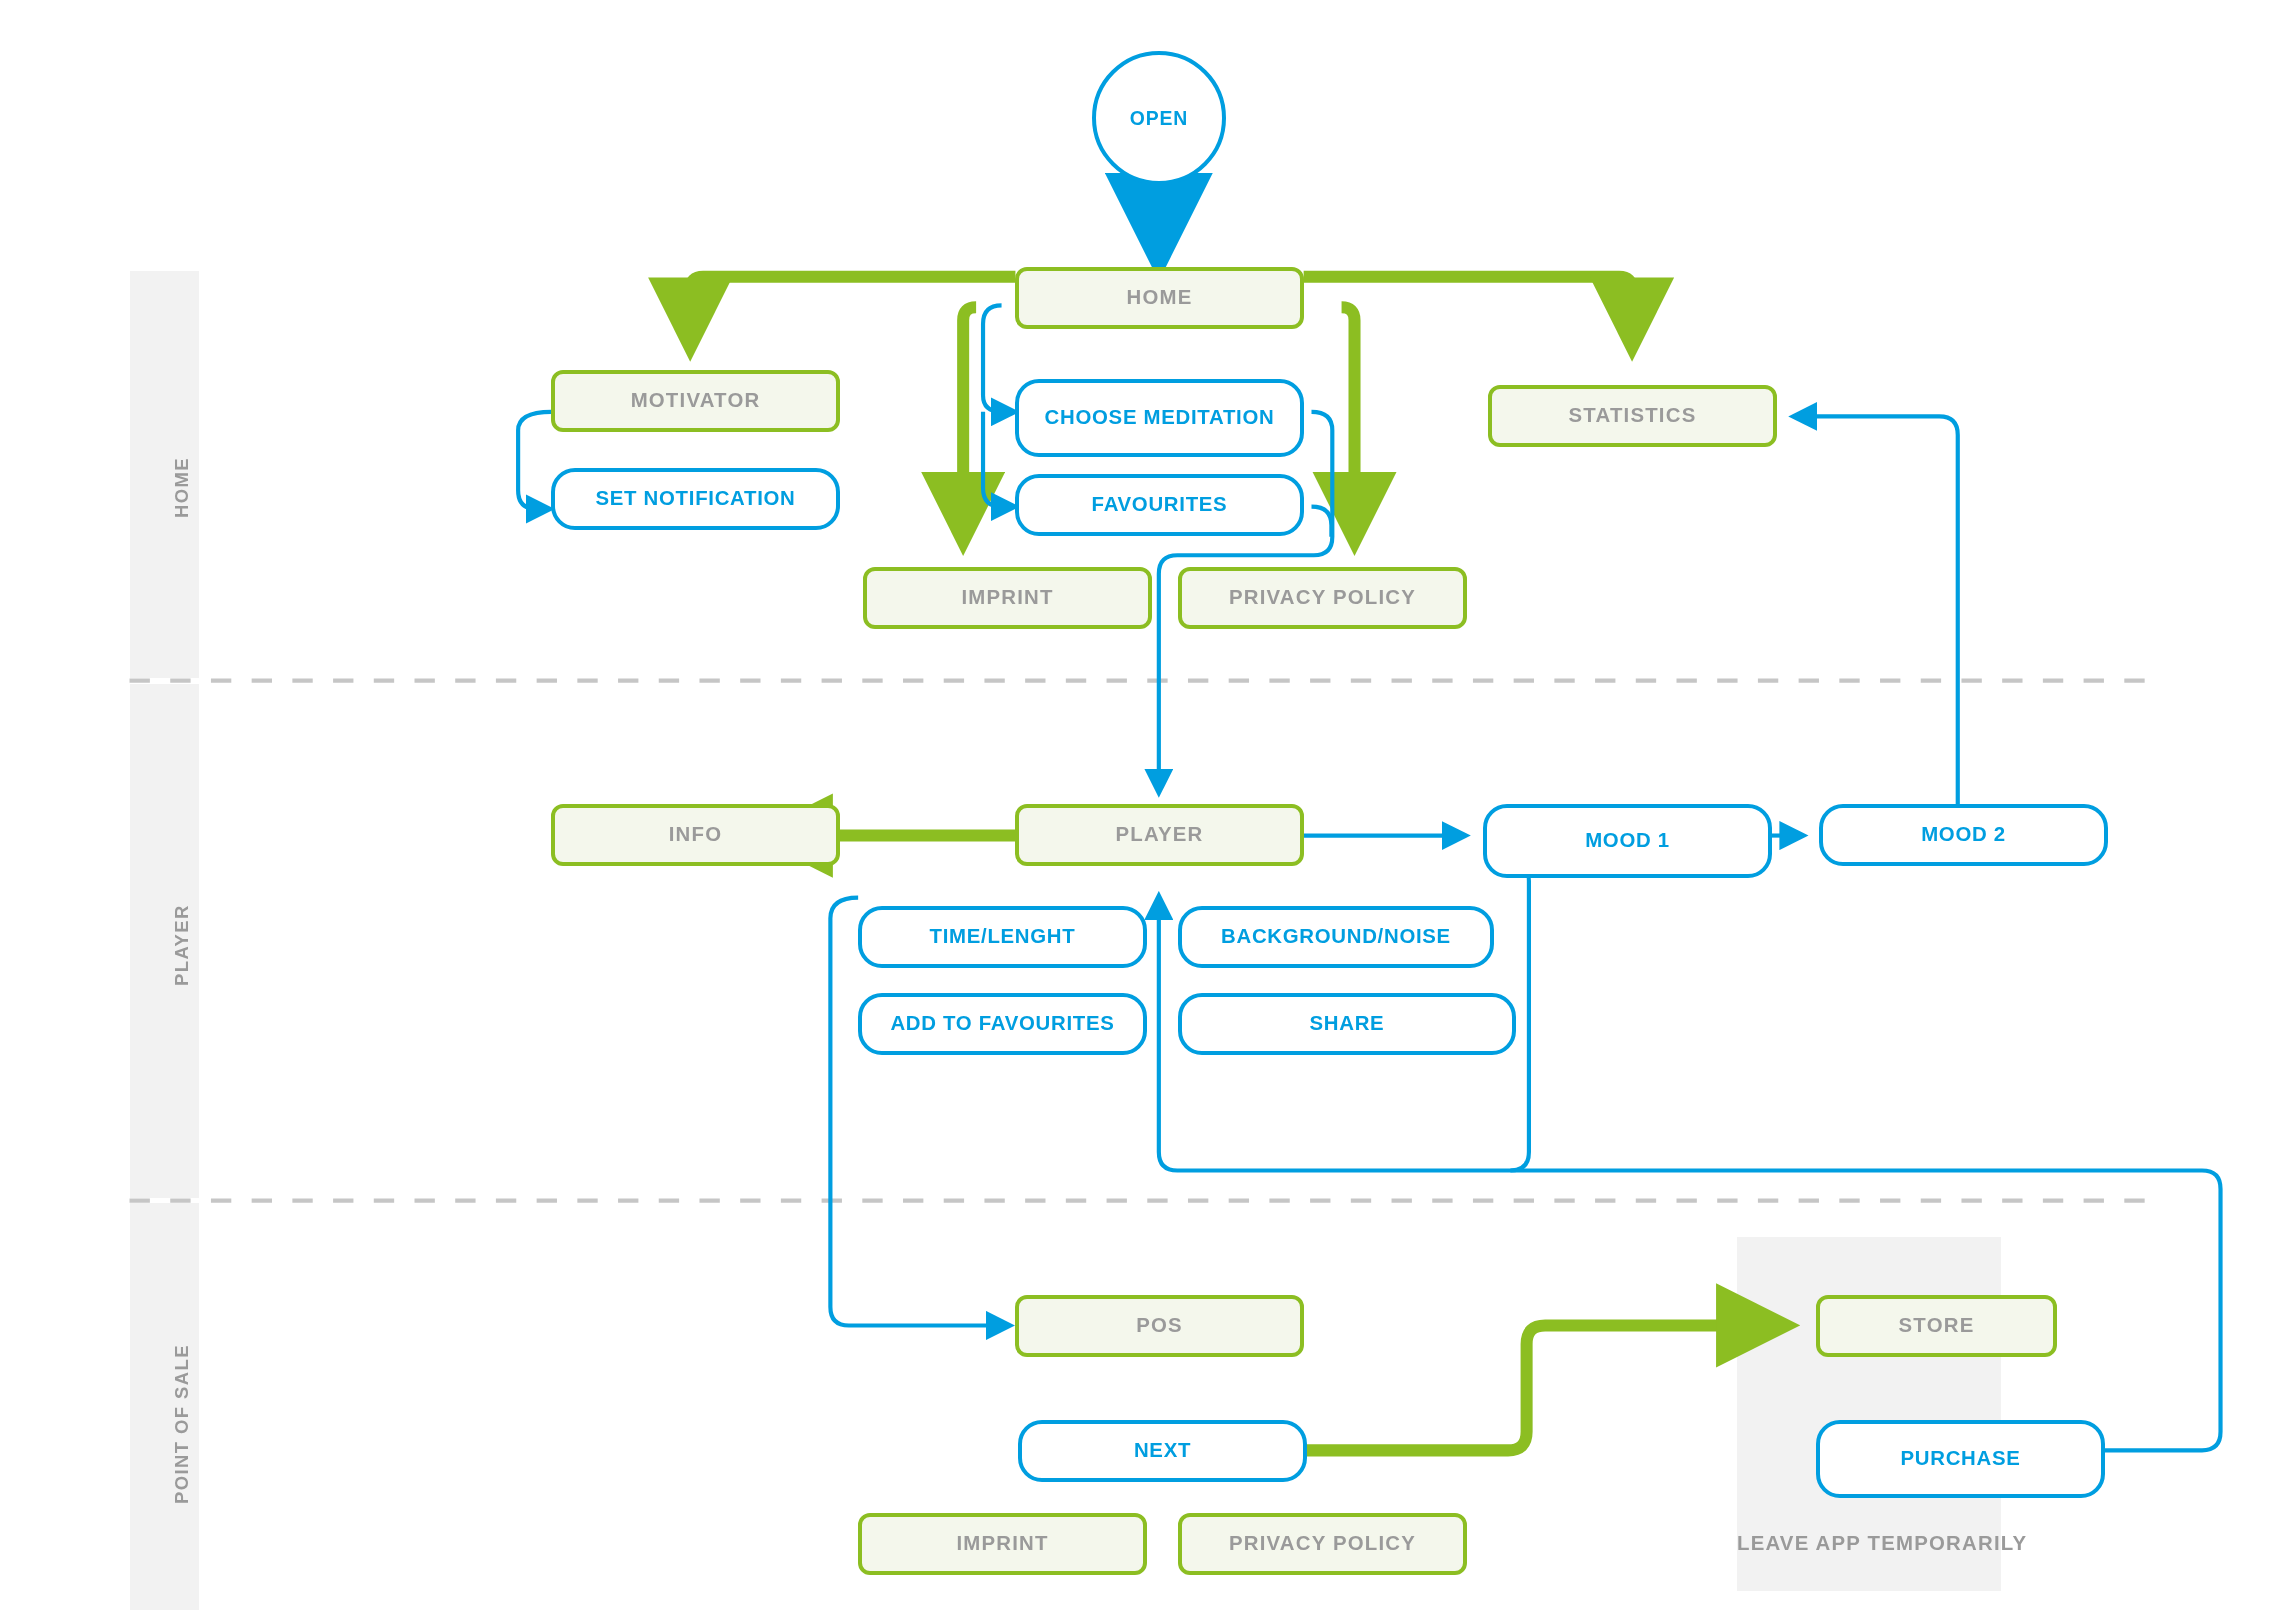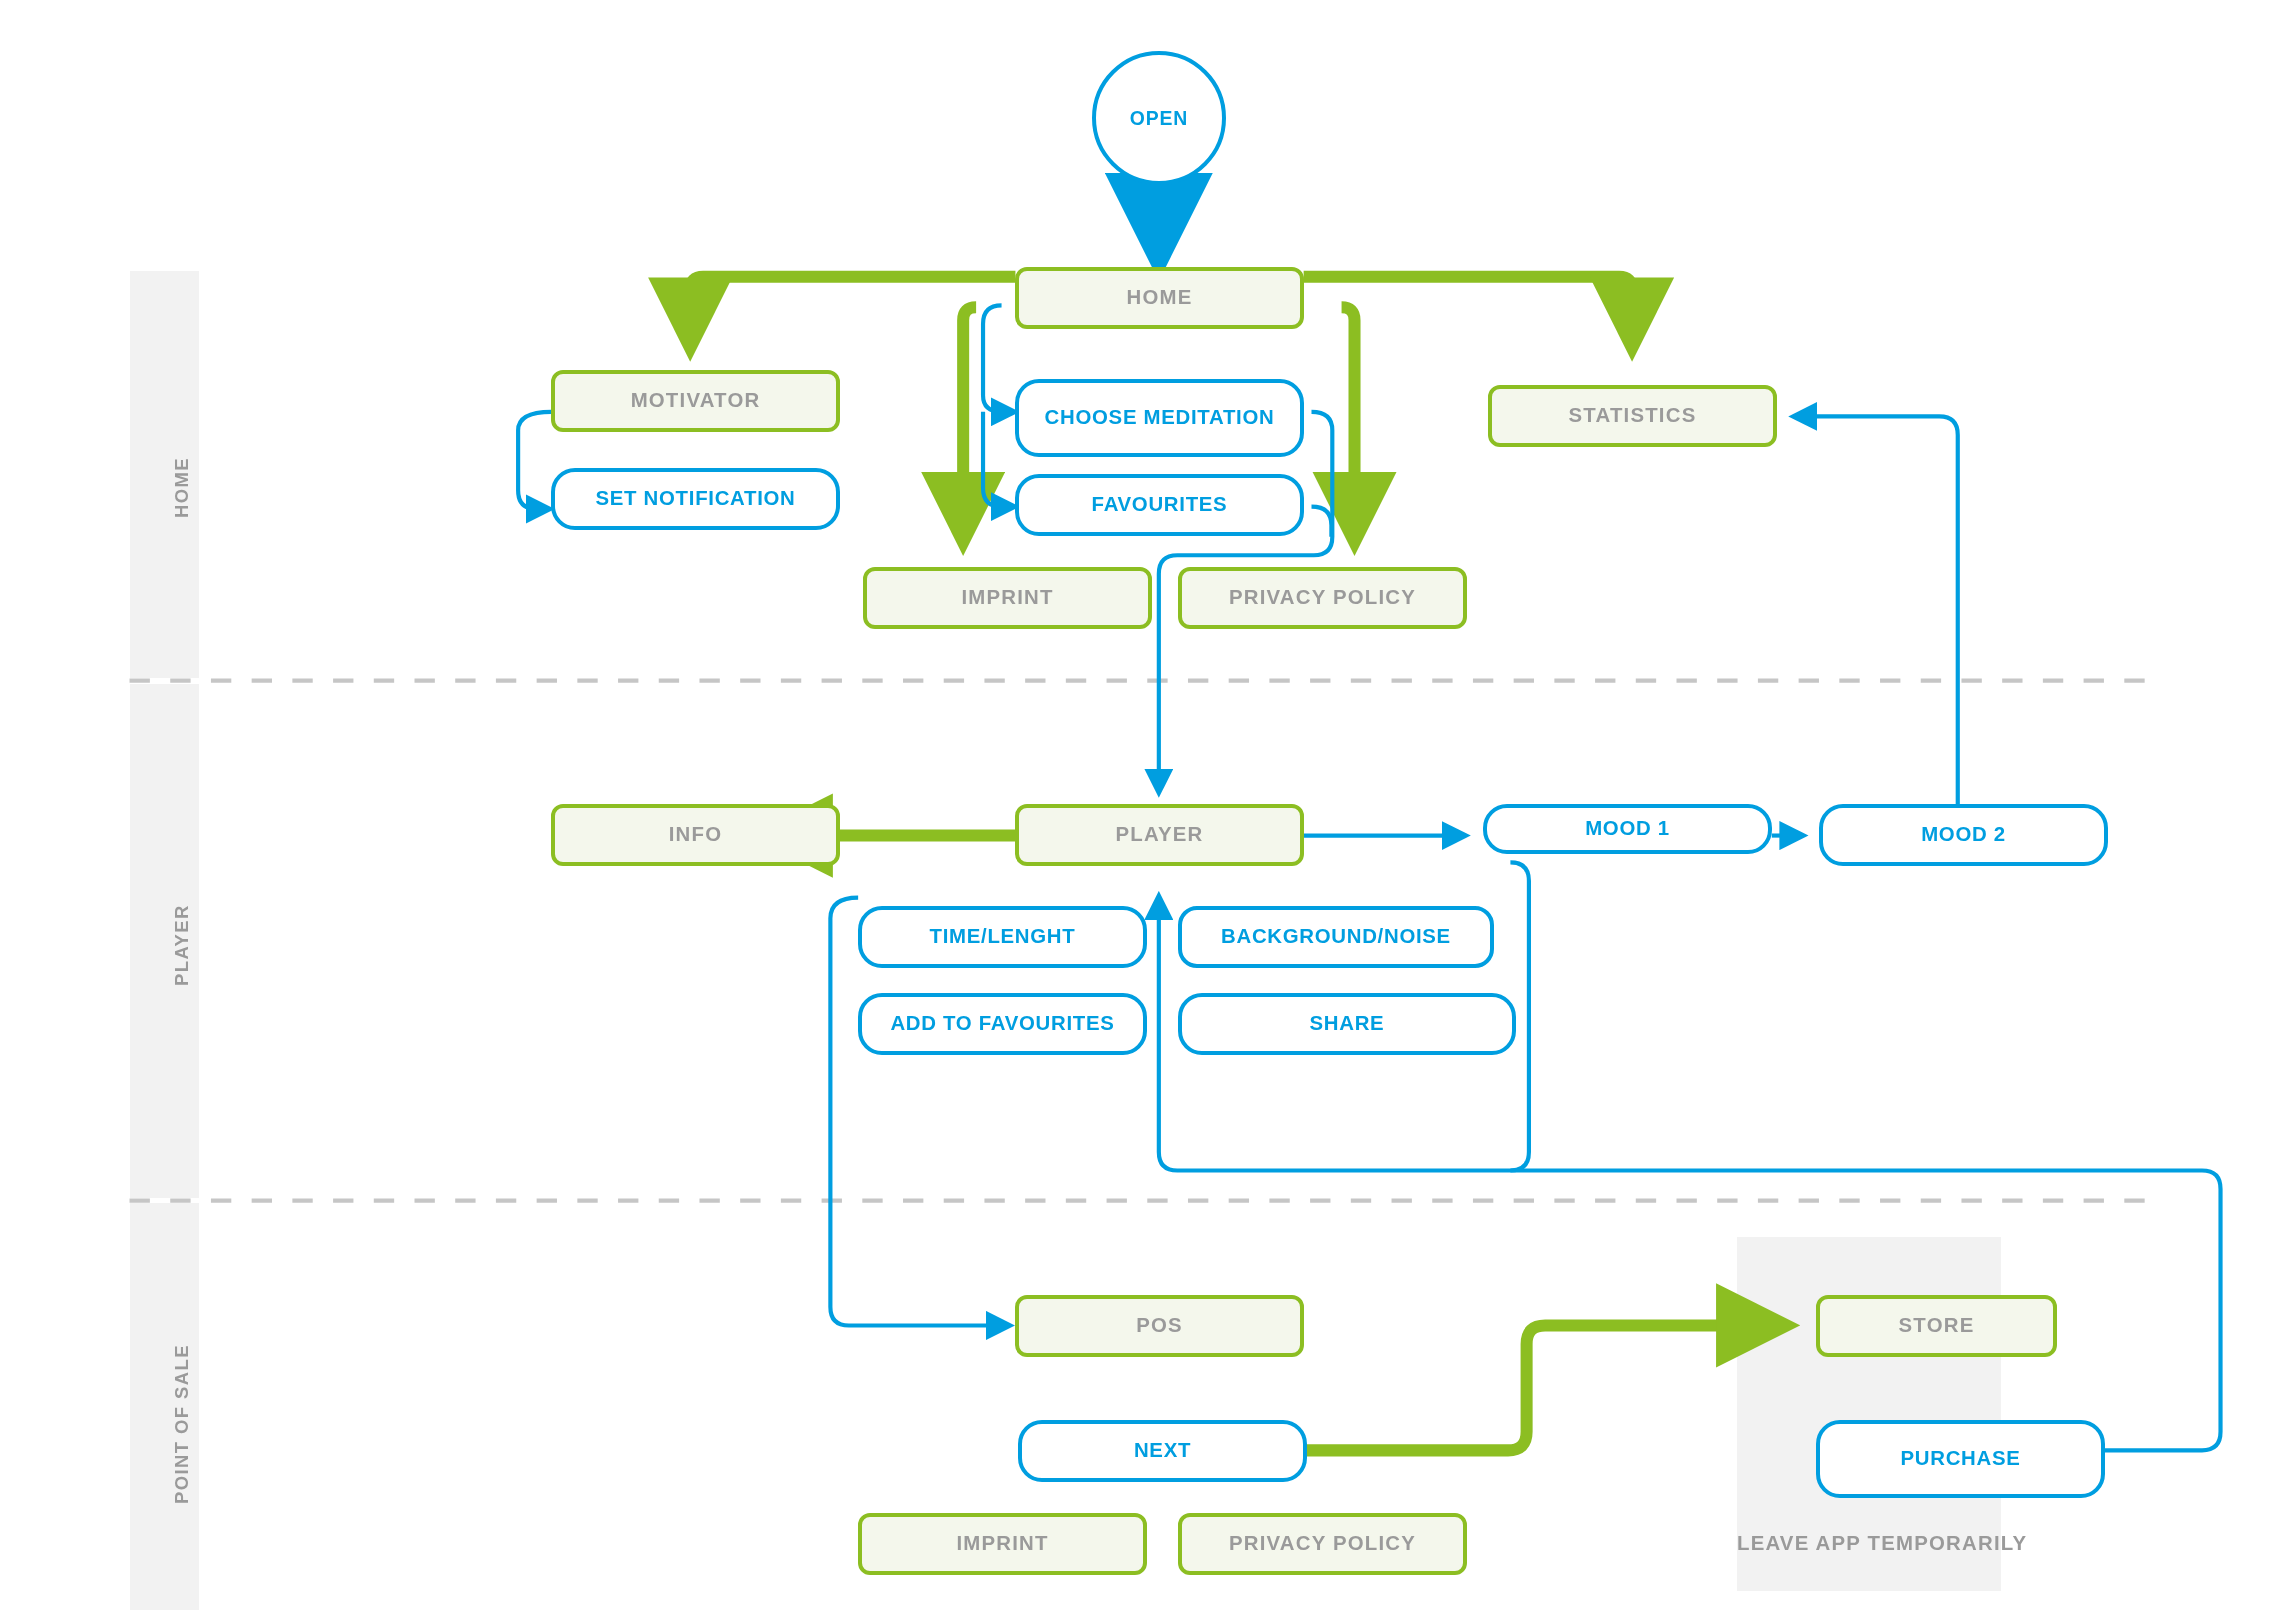--- a/index.html
+++ b/index.html
@@ -145,27 +145,27 @@
   <div class="node green" style="left:1488px;top:385px;width:289px;height:62px;">STATISTICS</div>
 
   <div class="node green" style="left:863px;top:567px;width:289px;height:62px;">IMPRINT</div>
 
   <div class="node green" style="left:1178px;top:567px;width:289px;height:62px;">PRIVACY POLICY</div>
 
   <div class="node green" style="left:551px;top:804px;width:289px;height:62px;">INFO</div>
 
   <div class="node green" style="left:1015px;top:804px;width:289px;height:62px;">PLAYER</div>
 
-  <div class="node blue" style="left:1483px;top:804px;width:289px;height:50px;">MOOD 1</div>
+  <div class="node blue" style="left:1483px;top:804px;width:289px;height:74px;">MOOD 1</div>
 
   <div class="node blue" style="left:1819px;top:804px;width:289px;height:62px;">MOOD 2</div>
 
   <div class="node blue" style="left:858px;top:906px;width:289px;height:62px;">TIME/LENGHT</div>
 
-  <div class="node blue" style="left:1178px;top:906px;width:316px;height:62px;border-radius:19px;">BACKGROUND/NOISE</div>
+  <div class="node blue" style="left:1178px;top:906px;width:316px;height:62px;">BACKGROUND/NOISE</div>
 
   <div class="node blue" style="left:858px;top:993px;width:289px;height:62px;">ADD TO FAVOURITES</div>
 
   <div class="node blue" style="left:1178px;top:993px;width:338px;height:62px;">SHARE</div>
 
   <div class="node green" style="left:1015px;top:1295px;width:289px;height:62px;">POS</div>
 
   <div class="node green" style="left:1816px;top:1295px;width:241px;height:62px;">STORE</div>
 
   <div class="node blue" style="left:1018px;top:1420px;width:289px;height:62px;">NEXT</div>

